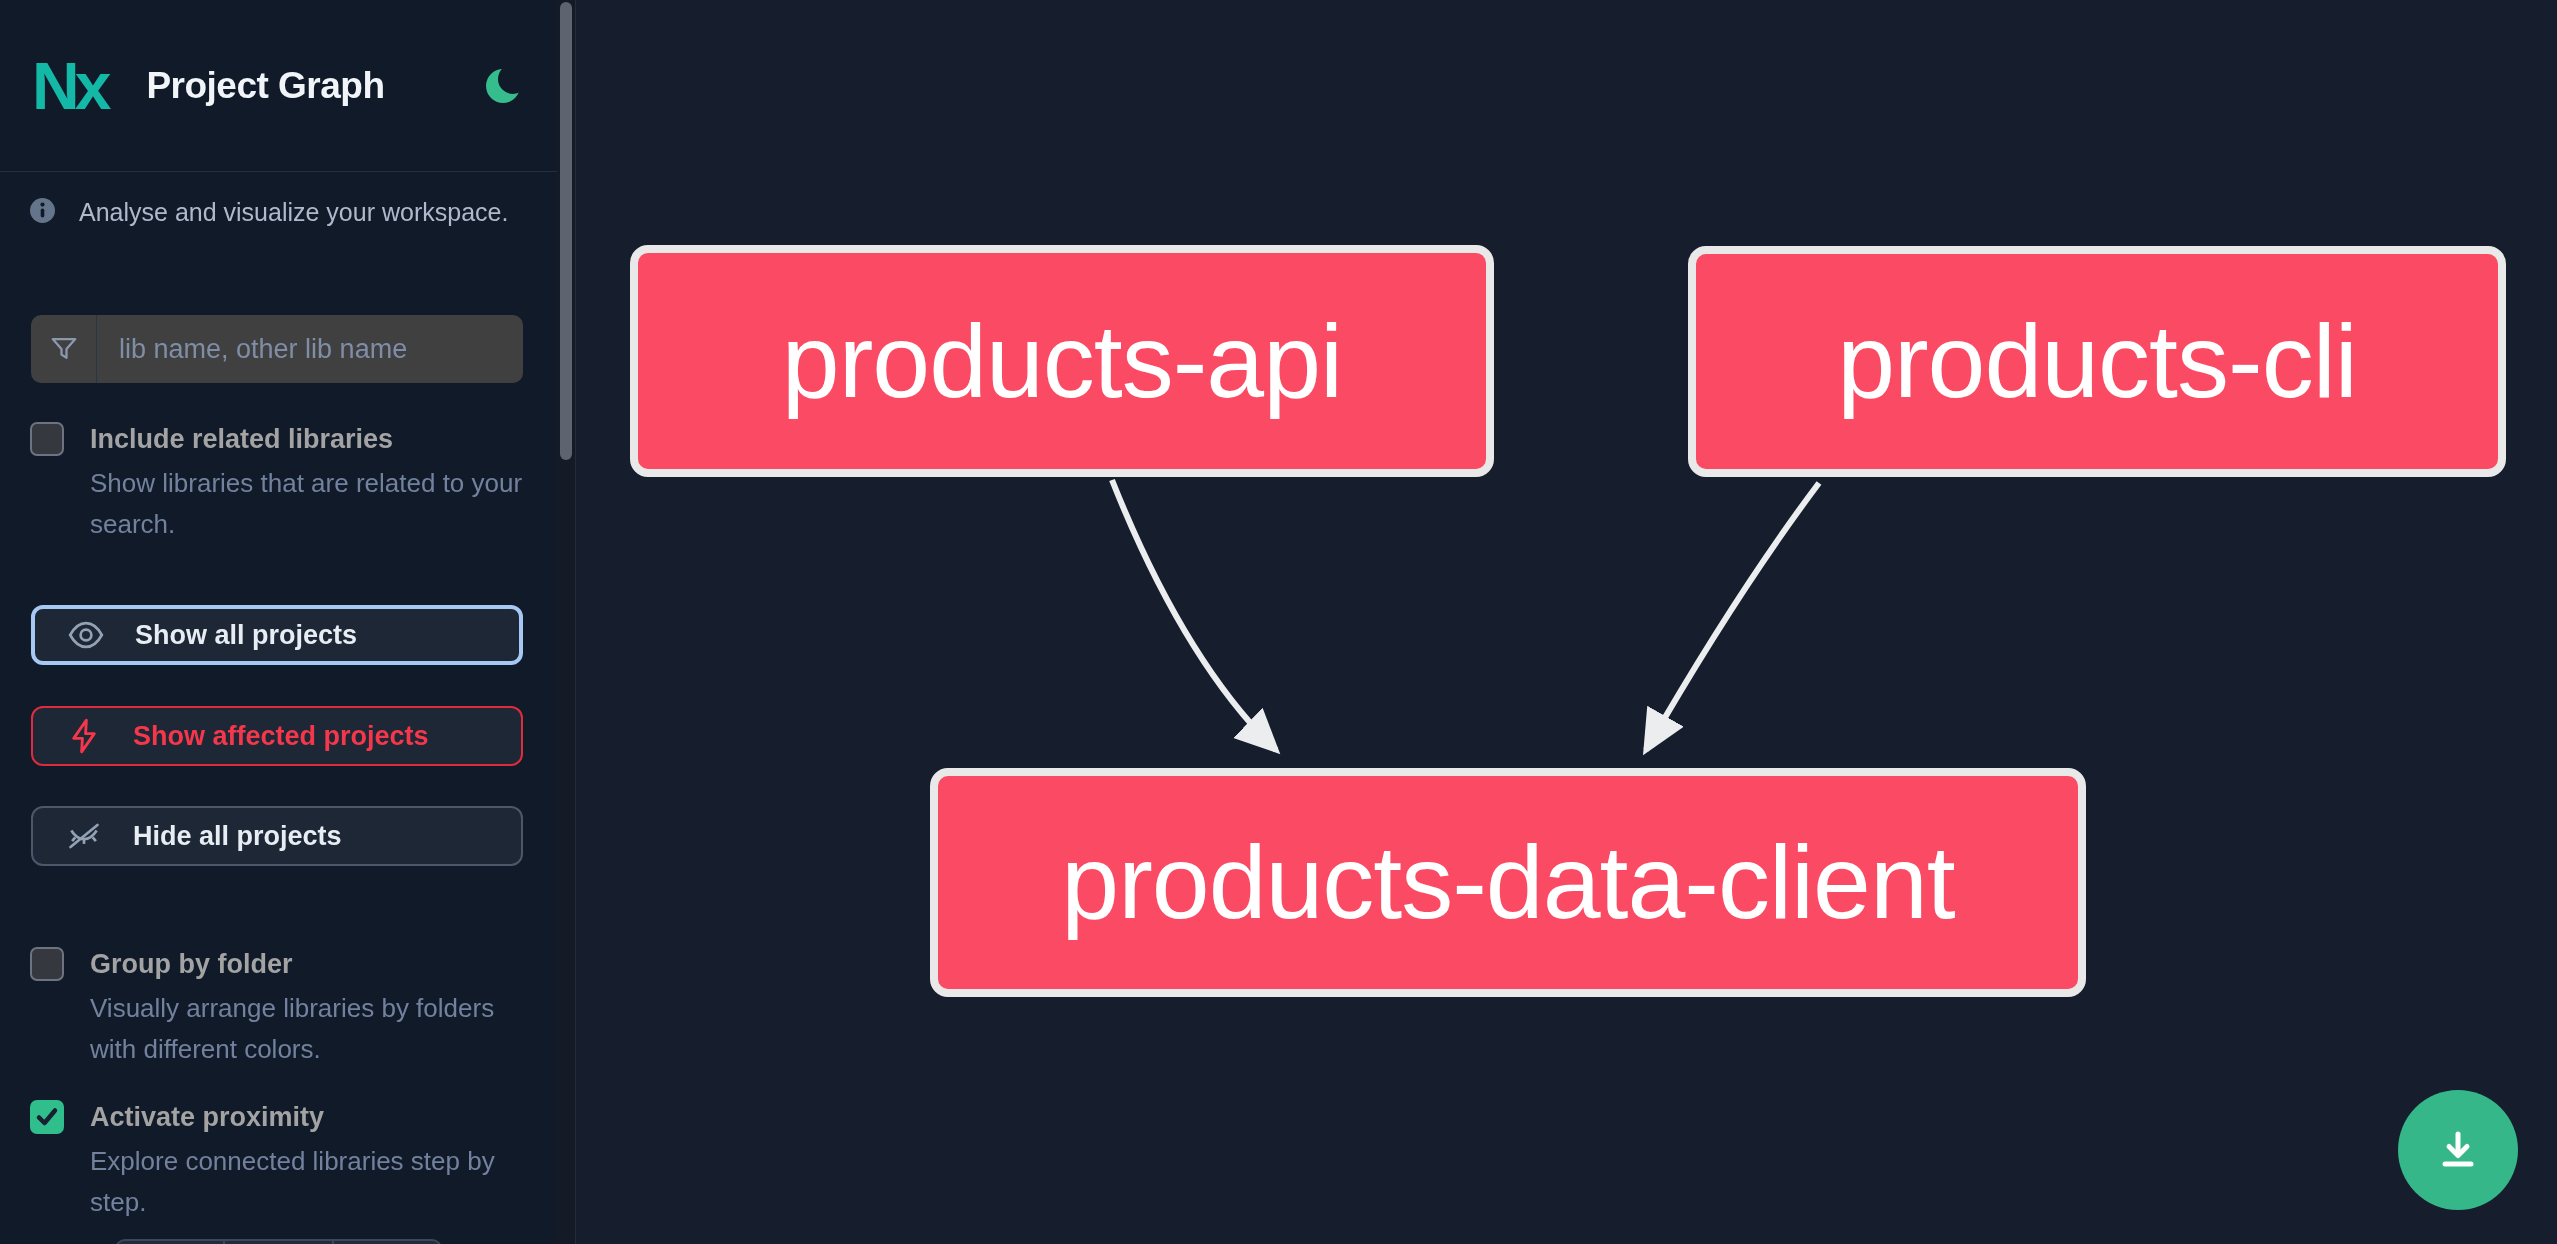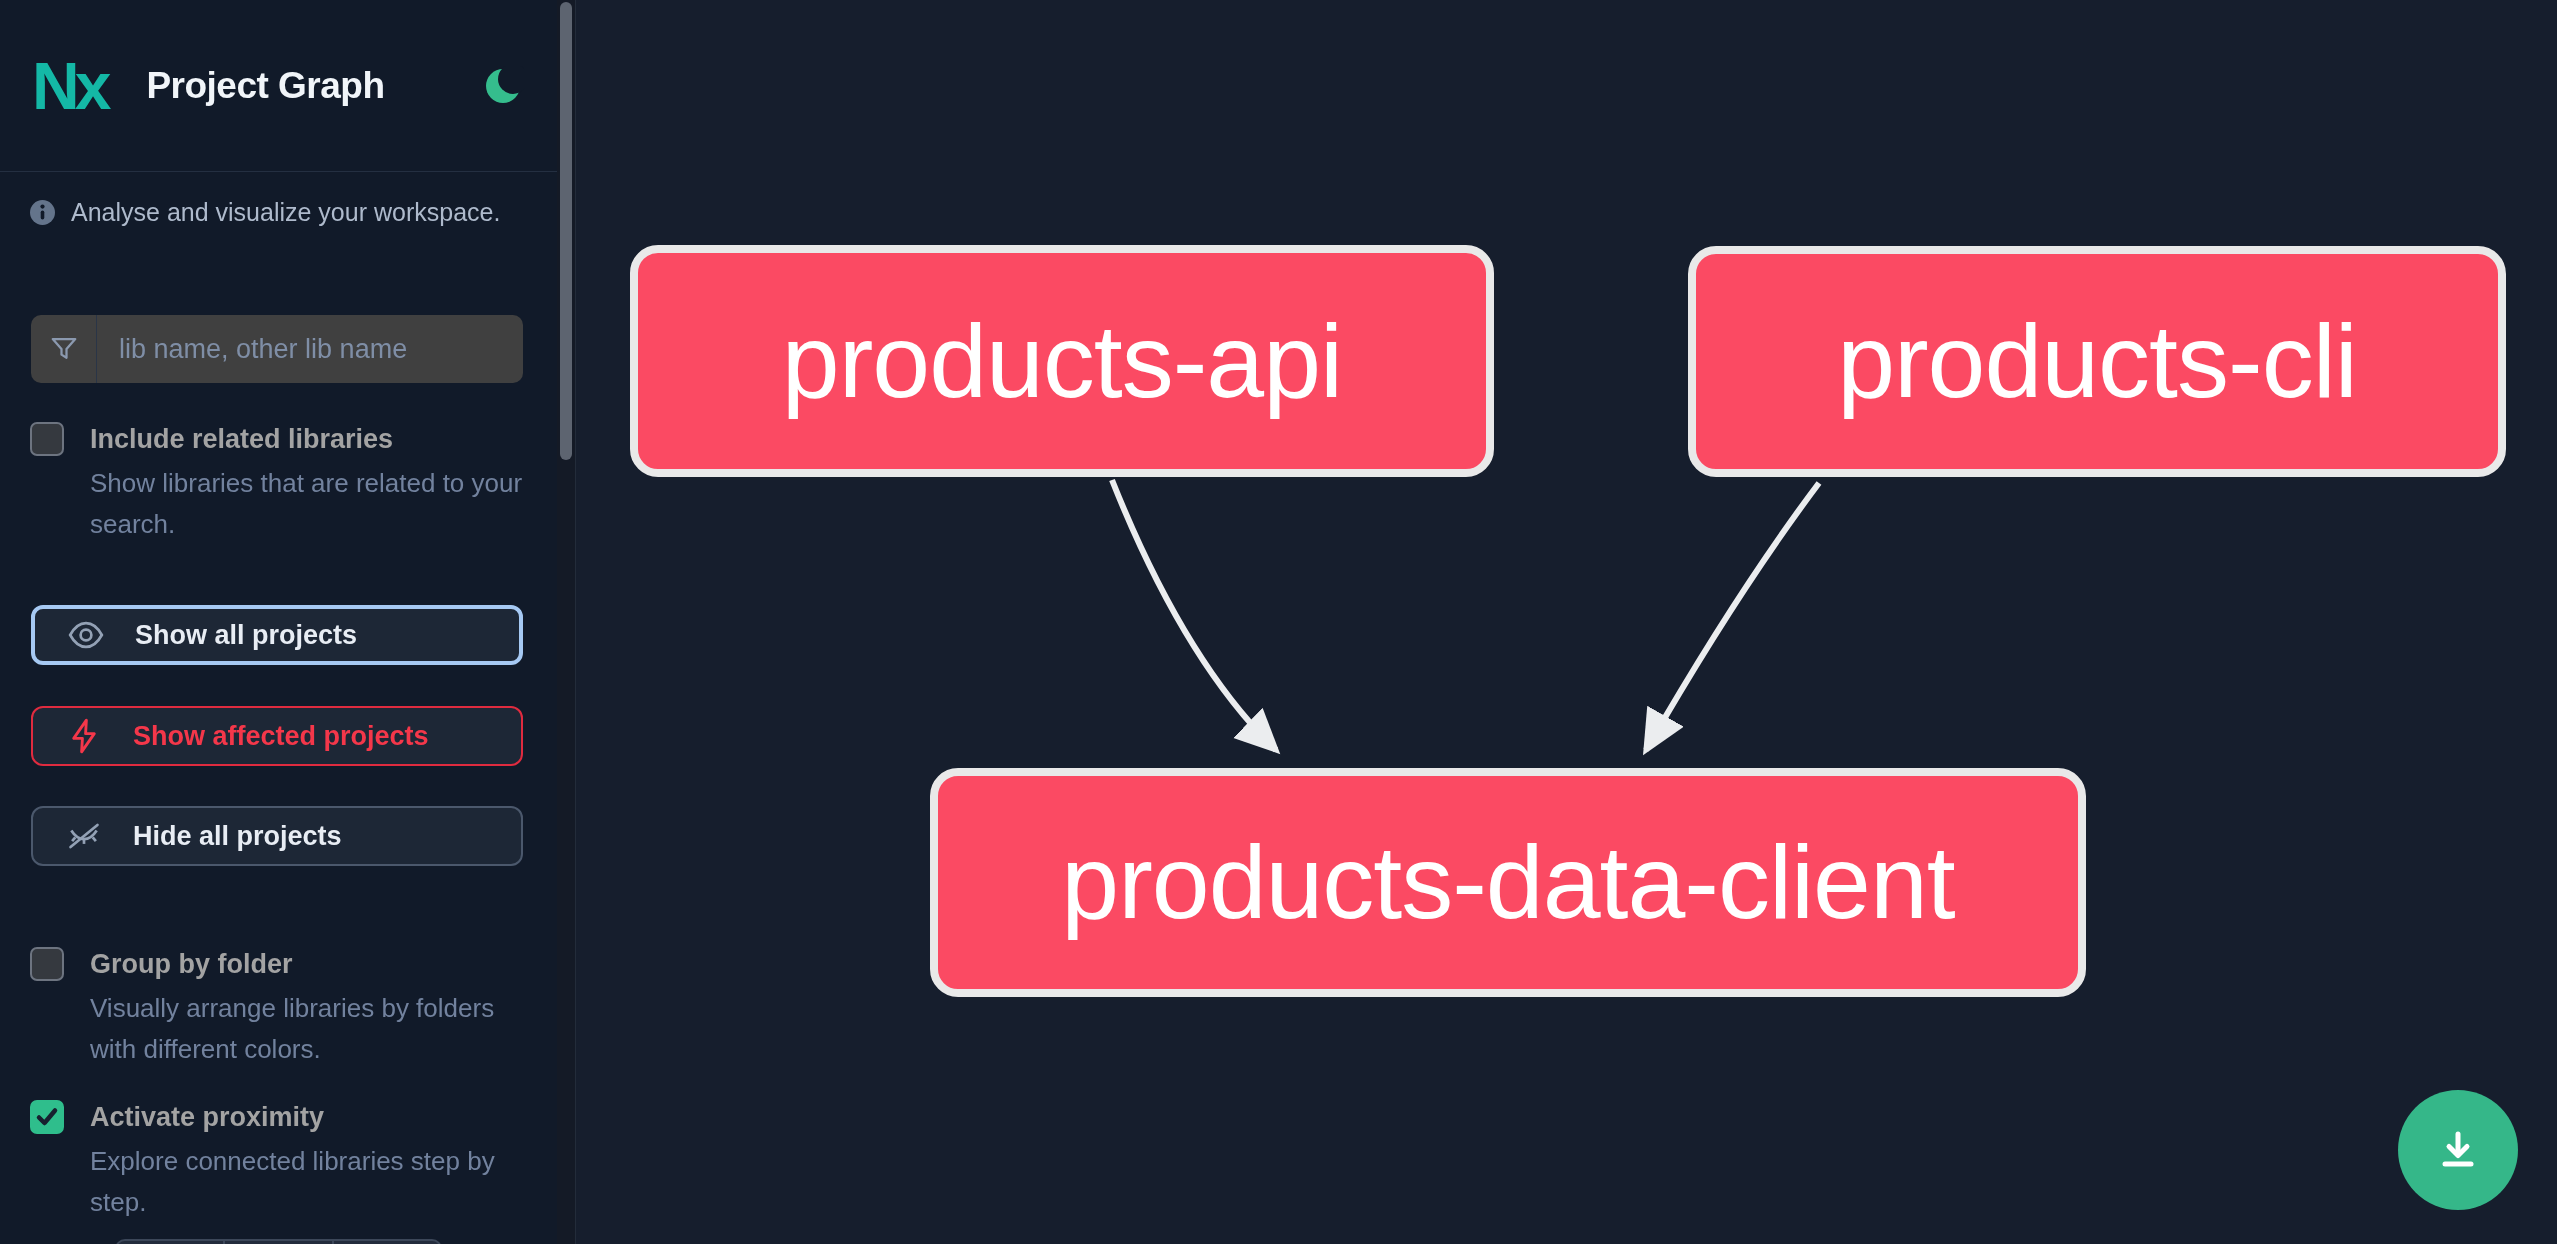--- a/index.html
+++ b/index.html
@@ -12,21 +12,21 @@
              background:#111a29; color:#e2e8f0; }
   .sb-header { position:absolute; left:0; top:0; width:100%; height:172px;
                display:flex; align-items:center; padding:0 32px;
                border-bottom:1px solid #242f41; }
   .logo-text { font-size:66px; font-weight:800; color:#14b8a6; letter-spacing:-5px;
                font-style:normal; line-height:1; }
   .sb-title { font-size:37px; font-weight:700; color:#f1f5f9; margin-left:40px; letter-spacing:-0.5px; }
   .moon { margin-left:auto; width:40px; height:40px; }
 
   .info-row { position:absolute; top:198px; left:30px; right:24px;
-              display:flex; align-items:center; gap:16px;
+              display:flex; align-items:flex-start; gap:24px;
               font-size:25px; color:#aebacc; }
 
   .search { position:absolute; top:315px; left:31px; width:492px; height:68px;
             background:#404040; border-radius:10px; display:flex; align-items:stretch; overflow:hidden; }
   .search .icon-cell { width:66px; display:flex; align-items:center; justify-content:center;
                        border-right:1px solid #2a3547; }
   .search input { flex:1; background:transparent; border:none; outline:none;
                   color:#e2e8f0; font-size:27px; padding:0 22px;
                   font-family:"Liberation Sans", sans-serif; }
   .search input::placeholder { color:#7f8ea6; }
@@ -59,21 +59,21 @@
   
   .scroll-track { position:absolute; left:557px; top:0; width:19px; height:1244px;
                   background:#141a26; border-right:1px solid #232c3a; }
   .scroll-thumb { position:absolute; left:3px; top:2px; width:12px; height:458px;
                   background:#5d6470; border-radius:6px; }
 
   
   .canvas { position:absolute; left:576px; top:0; width:1981px; height:1244px; background:#161e2d; }
   .edges { position:absolute; left:0; top:0; width:1981px; height:1244px; }
 
-  .node { position:absolute; background:#fb4a63; border:8px solid #e9e9e9; border-radius:28px;
+  .node { position:absolute; background:#fb4a63; border:8px solid #e9e9e9; border-radius:18px;
           display:flex; align-items:center; justify-content:center; cursor:pointer;
           color:#ffffff; font-size:104px; font-weight:500; letter-spacing:-1px; white-space:nowrap; }
   .node-api  { left:54px;   top:245px; width:864px;  height:232px; }
   .node-cli  { left:1112px; top:246px; width:818px;  height:231px; }
   .node-data { left:354px;  top:768px; width:1156px; height:229px; }
 
   
   .fab { position:absolute; left:2398px; top:1090px; width:120px; height:120px;
          border-radius:50%; background:#35b789; display:flex; align-items:center;
          justify-content:center; cursor:pointer; }

